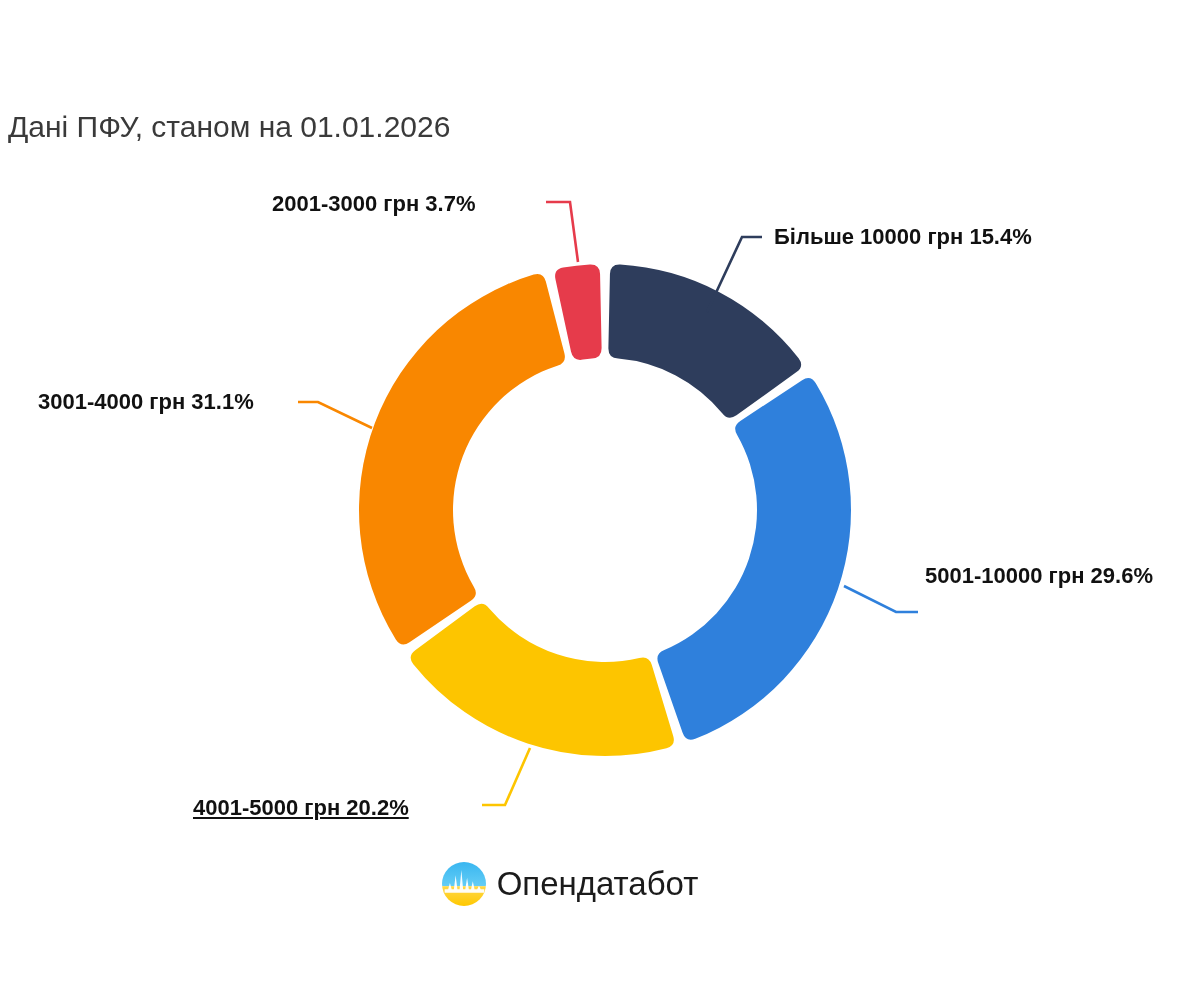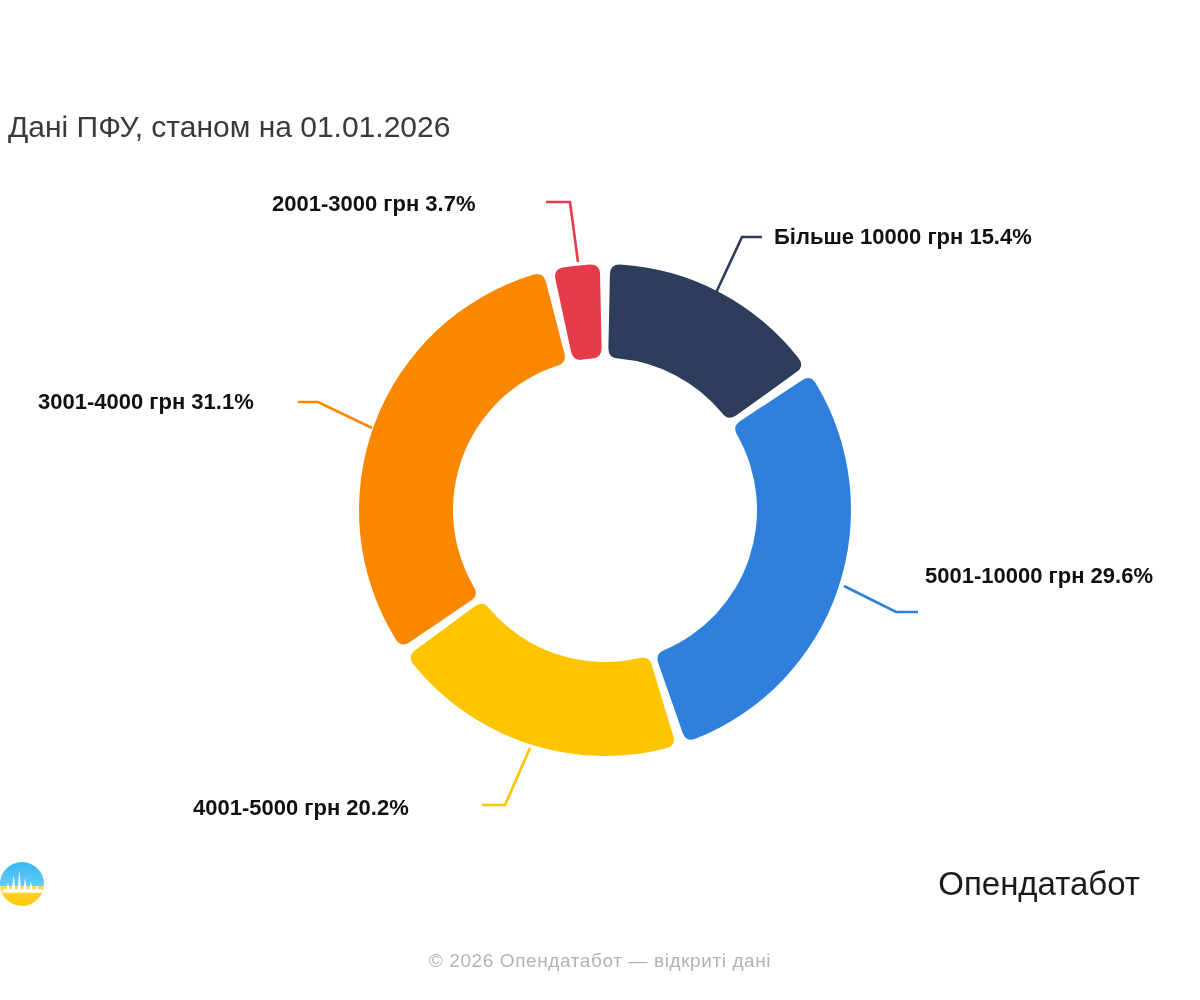--- a/index.html
+++ b/index.html
@@ -58,30 +58,30 @@
     font-size: 22px;
     font-weight: bold;
     color: #111111;
     white-space: nowrap;
     line-height: 1;
   }
   #label-0 { left: 272px; top: 193px; }            
   #label-1 { left: 774px; top: 226px; }            
   #label-2 { left: 4px;   top: 391px; margin-left: 34px; }            
   #label-3 { left: 925px; top: 565px; }            
-  #label-4 { left: 193px; top: 797px; }            
+  #label-4 { left: 193px; top: 797px; text-decoration: underline; }            
 
   .footer-brand {
     position: absolute;
     left: 0;
     top: 862px;
     width: 1140px;
     display: flex;
     align-items: center;
-    justify-content: space-between;
+    justify-content: center;
     gap: 11px;
   }
   .brand-logo {
     width: 44px;
     height: 44px;
     display: block;
   }
   .brand-name {
     font-size: 33px;
     font-weight: normal;
@@ -150,15 +150,14 @@
         <rect x="0" y="0" width="100" height="55" fill="url(#skyGrad)"></rect>
         <rect x="0" y="55" width="100" height="45" fill="url(#sunGrad)"></rect>
         <path d="M6 62 L14 62 L18 48 L22 62 L27 62 L31 30 L35 62 L40 62 L44 18 L48 62
                  L53 62 L57 36 L61 62 L66 62 L70 44 L74 62 L80 62 L84 54 L88 62 L96 62
                  L96 70 L6 70 Z" fill="#ffffff" opacity="0.95"></path>
       </g>
     </svg>
     <span class="brand-name">Опендатабот</span>
   </div>
 
-  <div class="copyright">© 2026 Опендатабот — відкриті дані</div>
 
 </div>
 
 </body></html>

